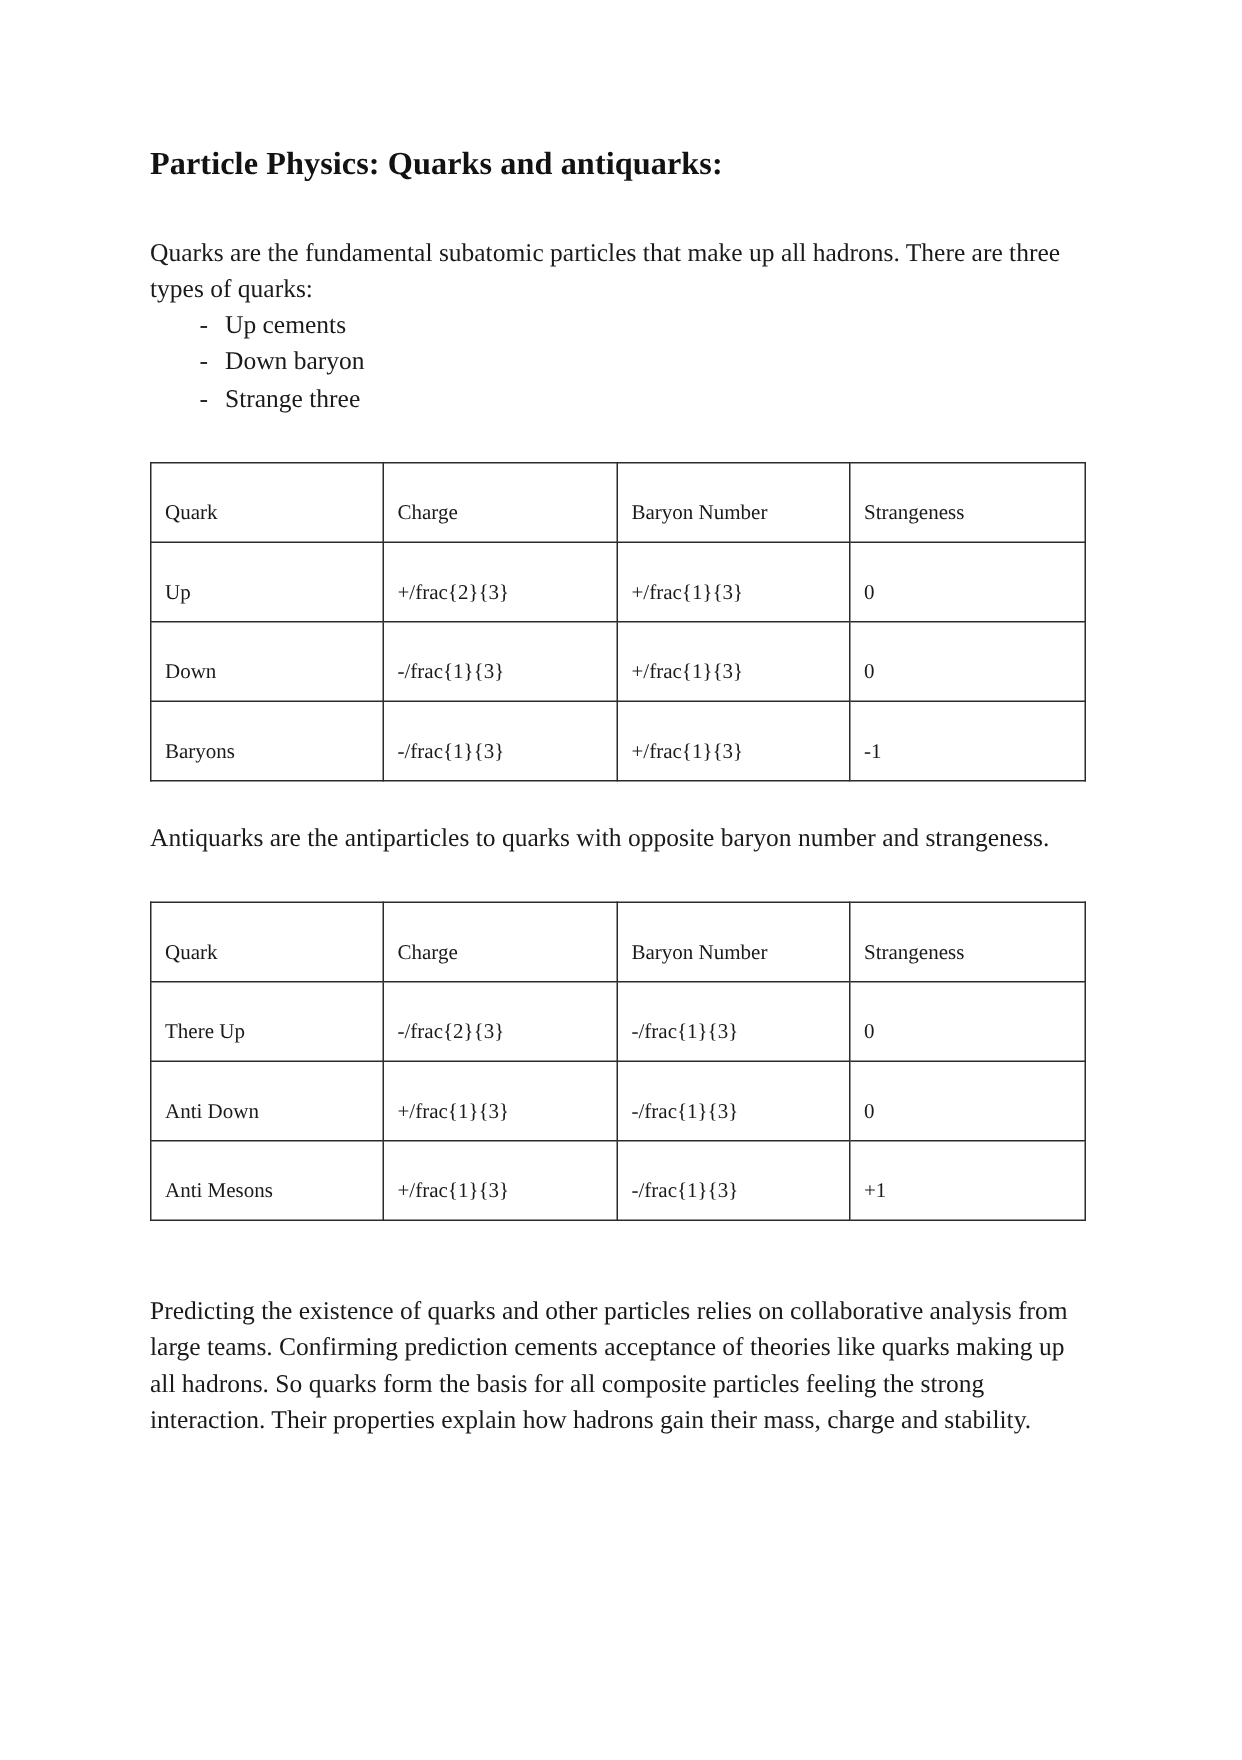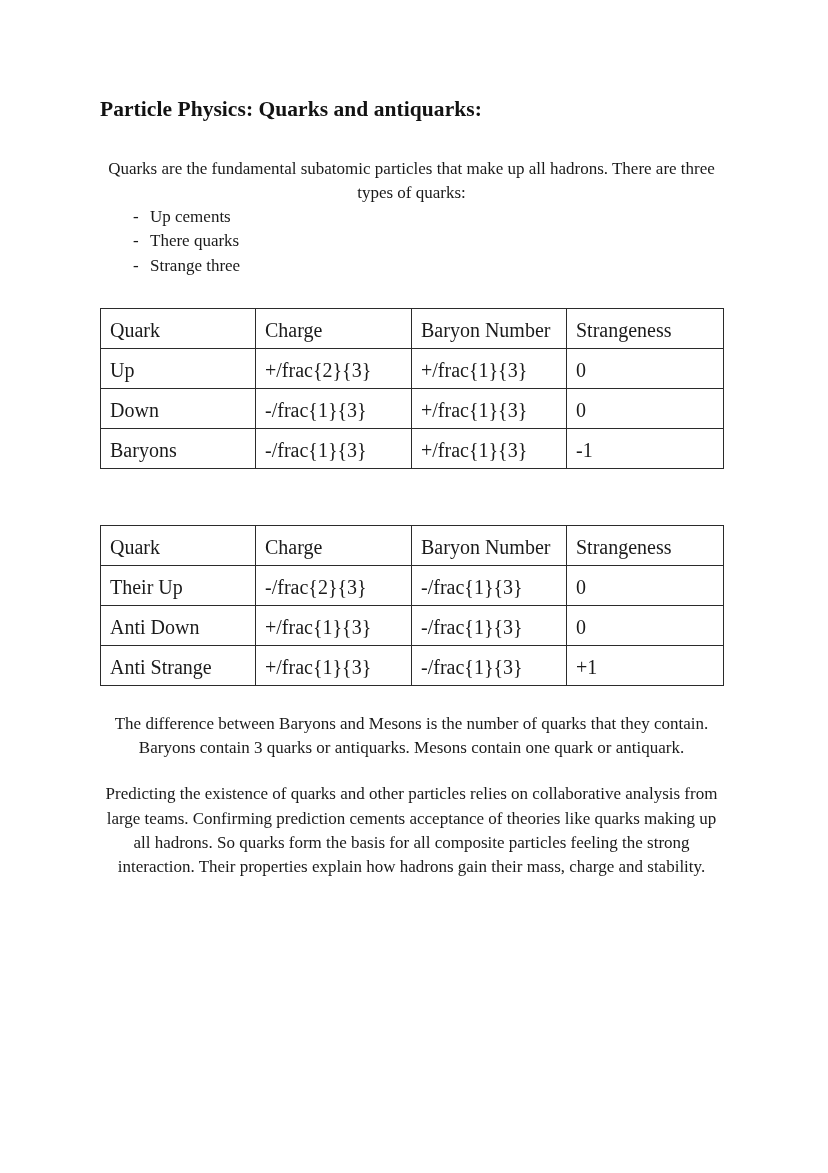--- a/index.html
+++ b/index.html
@@ -36,21 +36,20 @@
     margin: 0 0 34px 0;
     letter-spacing: 0.05px;
     color: #121212;
   }
 
   p.para {
     font-size: 17px;
     line-height: 24.2px;
     margin: 0;
     color: #1a1a1a;
-    text-align: center;
   }
 
   .para-intro { margin-bottom: 0; }
 
   ul.dash-list {
     list-style: none;
     margin: 0;
     padding: 0;
   }
   ul.dash-list li {
@@ -74,25 +73,25 @@
     border: 1px solid #2b2b2b;
   }
   table.qtable col.c1 { width: 155px; }
   table.qtable col.c2 { width: 156px; }
   table.qtable col.c3 { width: 155px; }
   table.qtable col.c4 { width: 157px; }
 
   table.qtable th,
   table.qtable td {
     border: 1px solid #2b2b2b;
-    font-size: 20px;
+    font-size: 14px;
     font-weight: normal;
     text-align: left;
     vertical-align: middle;
-    padding: 3px 0 0 9px;
+    padding: 16px 0 0 9px;
     height: 36px;
     line-height: 36px;
     color: #1a1a1a;
     white-space: nowrap;
     overflow: hidden;
   }
   .spacer-22 { height: 22px; }
   .spacer-26 { height: 26px; }
   .spacer-30 { height: 30px; }
 </style>
@@ -106,21 +105,21 @@
 
     <p class="para para-intro">Quarks are the fundamental subatomic particles that make up all hadrons. There are three types of quarks:</p>
 
     <ul class="dash-list">
       <li>
         <span class="dash">-</span>
         <span>Up cements</span>
       </li>
       <li>
         <span class="dash">-</span>
-        <span>There quarks</span>
+        <span>Down baryon</span>
       </li>
       <li>
         <span class="dash">-</span>
         <span>Strange three</span>
       </li>
     </ul>
 
     <div class="spacer-30"></div>
 
     <table class="qtable">
@@ -155,62 +154,62 @@
           <td>Baryons</td>
           <td>-/frac{1}{3}</td>
           <td>+/frac{1}{3}</td>
           <td>-1</td>
         </tr>
       </tbody>
     </table>
 
     <div class="spacer-26"></div>
 
+    <p class="para">Antiquarks are the antiparticles to quarks with opposite baryon number and strangeness.</p>
 
     <div class="spacer-30"></div>
 
     <table class="qtable">
       <colgroup>
         <col class="c1">
           <col class="c2">
           <col class="c3">
           <col class="c4">
       </colgroup>
       <thead>
         <tr>
           <th>Quark</th>
           <th>Charge</th>
           <th>Baryon Number</th>
           <th>Strangeness</th>
         </tr>
       </thead>
       <tbody>
         <tr>
-          <td>Their Up</td>
+          <td>There Up</td>
           <td>-/frac{2}{3}</td>
           <td>-/frac{1}{3}</td>
           <td>0</td>
         </tr>
         <tr>
           <td>Anti Down</td>
           <td>+/frac{1}{3}</td>
           <td>-/frac{1}{3}</td>
           <td>0</td>
         </tr>
         <tr>
-          <td>Anti Strange</td>
+          <td>Anti Mesons</td>
           <td>+/frac{1}{3}</td>
           <td>-/frac{1}{3}</td>
           <td>+1</td>
         </tr>
       </tbody>
     </table>
 
     <div class="spacer-26"></div>
 
-    <p class="para">The difference between Baryons and Mesons is the number of quarks that they contain. Baryons contain 3 quarks or antiquarks. Mesons contain one quark or antiquark.</p>
 
     <div class="spacer-22"></div>
 
     <p class="para">Predicting the existence of quarks and other particles relies on collaborative analysis from large teams. Confirming prediction cements acceptance of theories like quarks making up all hadrons. So quarks form the basis for all composite particles feeling the strong interaction. Their properties explain how hadrons gain their mass, charge and stability.</p>
 
   </div>
 </div>
 
 </body></html>

